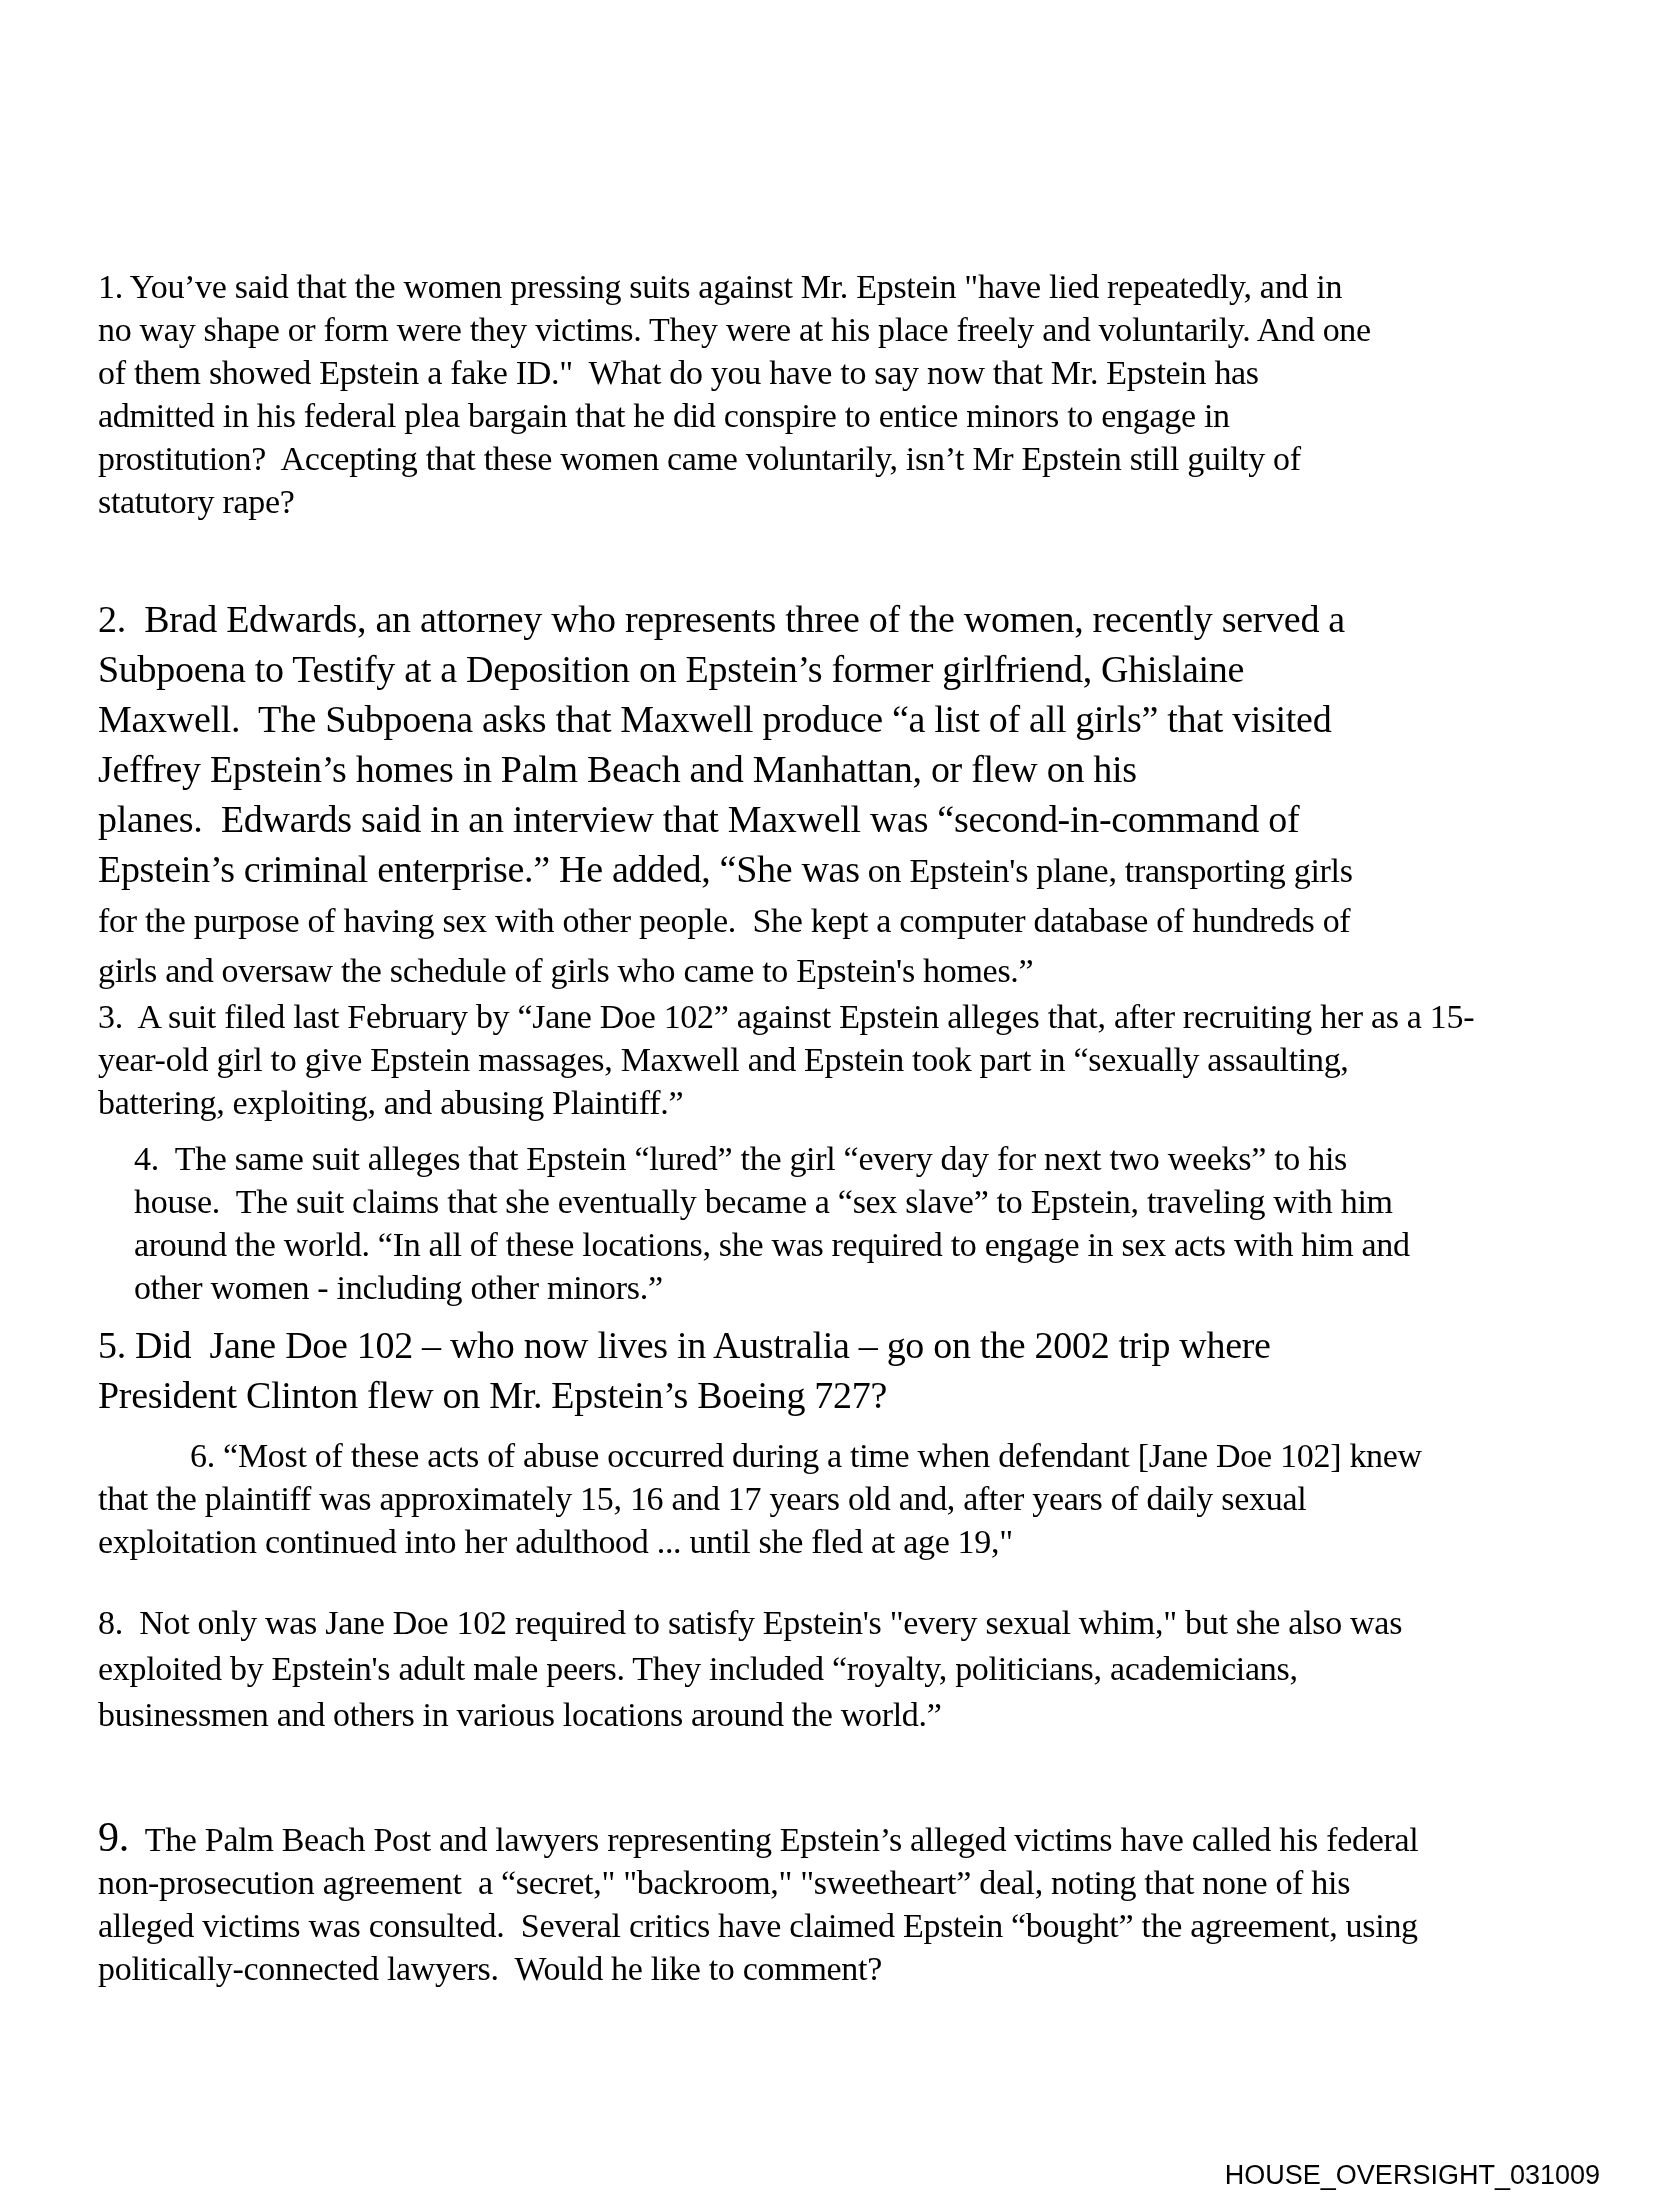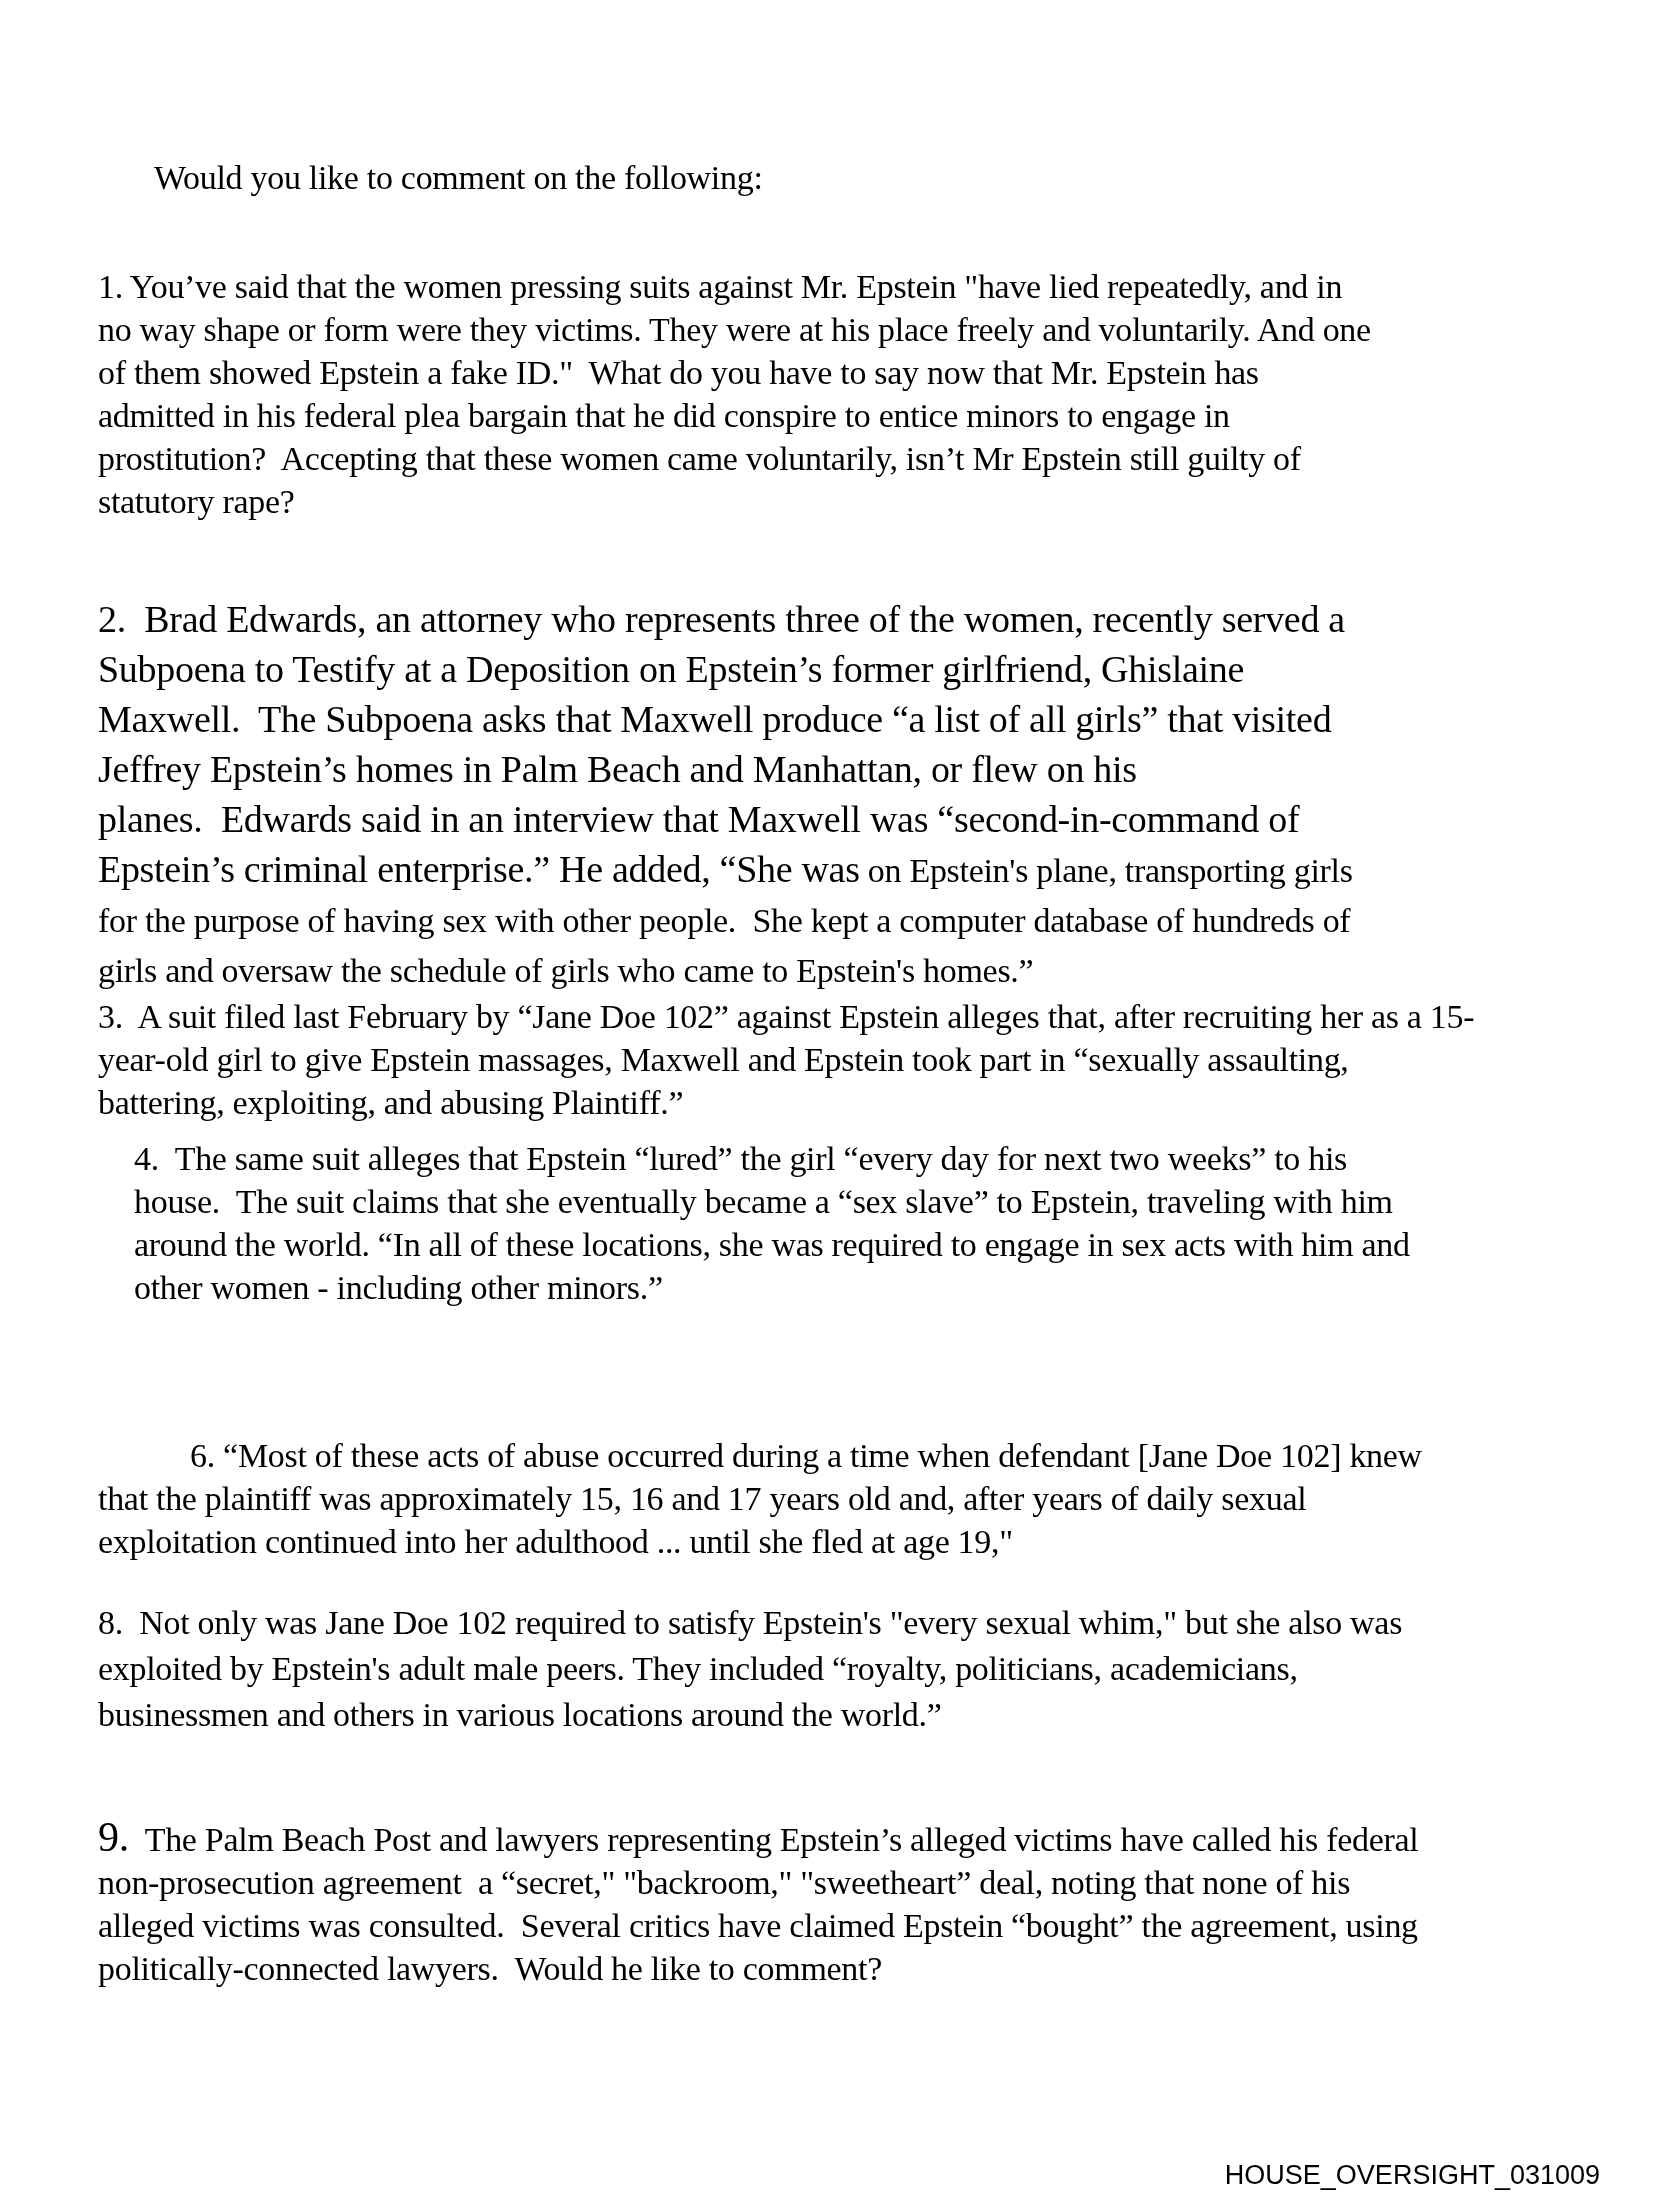--- a/index.html
+++ b/index.html
@@ -54,21 +54,20 @@
     line-height: 37px;
     letter-spacing: 0px;
     white-space: nowrap;
   }
 </style>
 </head>
 <body>
 
 <div class="page">
 
-  <p class="para heading">Would you like to comment on the following:</p>
 
   <p class="para q1"><span>1.</span><span> You’ve said that the women pressing suits against Mr. Epstein "have lied repeatedly, and in
 no way shape or form were they victims. They were at his place freely and voluntarily. And one
 of them showed Epstein a fake ID."  What do you have to say now that Mr. Epstein has
 admitted in his federal plea bargain that he did conspire to entice minors to engage in
 prostitution?  Accepting that these women came voluntarily, isn’t Mr Epstein still guilty of
 statutory rape?</span></p>
 
   <p class="para q2"><span>2.</span><span>  Brad Edwards, an attorney who represents three of the women, recently served a
 Subpoena to Testify at a Deposition on Epstein’s former girlfriend, Ghislaine
@@ -81,20 +80,22 @@
 
   <p class="para q3"><span>3.</span><span>  A suit filed last February by “Jane Doe 102” against Epstein alleges that, after recruiting her as a 15-
 year-old girl to give Epstein massages, Maxwell and Epstein took part in “sexually assaulting,
 battering, exploiting, and abusing Plaintiff.”</span></p>
 
   <p class="para q4"><span>4.</span><span>  The same suit alleges that Epstein “lured” the girl “every day for next two weeks” to his
 house.  The suit claims that she eventually became a “sex slave” to Epstein, traveling with him
 around the world. “In all of these locations, she was required to engage in sex acts with him and
 other women - including other minors.”</span></p>
 
+  <p class="para q5"><span>5.</span><span> Did  Jane Doe 102 – who now lives in Australia – go on the 2002 trip where
+President Clinton flew on Mr. Epstein’s Boeing 727?</span></p>
 
   <p class="para q6"><span>6.</span><span> “Most of these acts of abuse occurred during a time when defendant [Jane Doe 102] knew
 that the plaintiff was approximately 15, 16 and 17 years old and, after years of daily sexual
 exploitation continued into her adulthood ... until she fled at age 19,"</span></p>
 
 
   <p class="para q8"><span>8.</span><span>  Not only was Jane Doe 102 required to satisfy Epstein's "every sexual whim," but she also was
 exploited by Epstein's adult male peers. They included “royalty, politicians, academicians,
 businessmen and others in various locations around the world.”</span></p>
 

